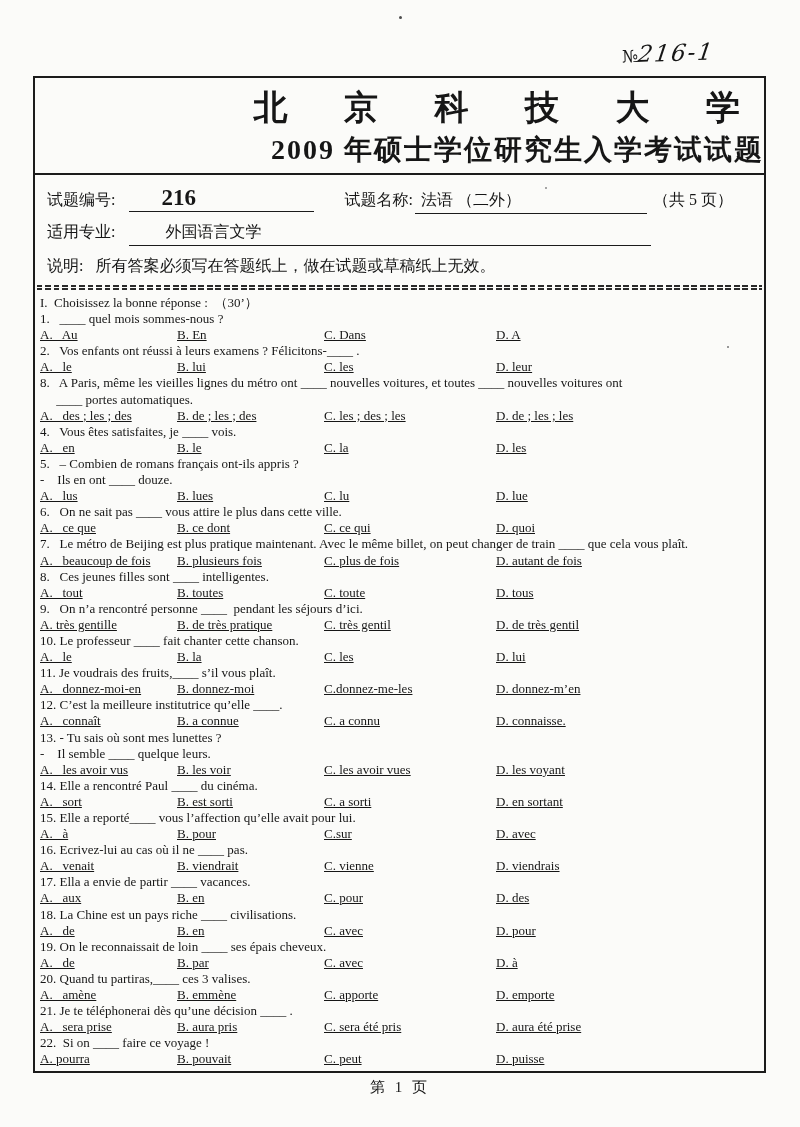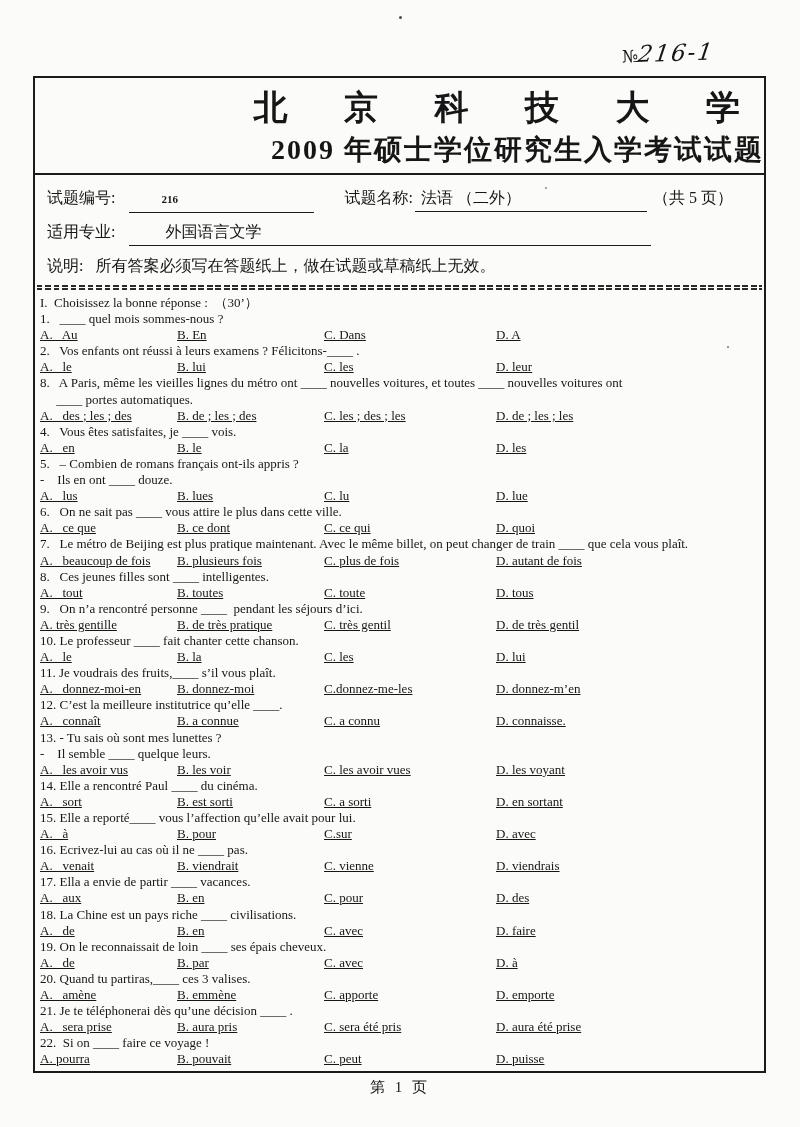--- a/index.html
+++ b/index.html
@@ -26,21 +26,21 @@
   }
   .uni{font-size:34px;font-weight:bold;letter-spacing:24px;line-height:44px;white-space:nowrap;}
   .exam{font-size:28px;font-weight:bold;letter-spacing:2px;line-height:40px;white-space:nowrap;}
   .info-sec{
     height:117px;box-sizing:border-box;position:relative;
     padding:10px 10px 0 12px;font-size:16px;
   }
   .info-row{height:34px;line-height:26px;white-space:nowrap;}
   .lbl{display:inline-block;}
   .ul{display:inline-block;border-bottom:1.5px solid #1b1b1b;box-sizing:border-box;}
-  .ul-no{width:185px;margin-left:14px;padding-left:32px;font-weight:bold;font-size:11px;}
+  .ul-no{width:185px;margin-left:14px;padding-left:32px;font-weight:bold;font-size:23px;}
   .lbl2{margin-left:30px;}
   .ul-name{width:232px;margin-left:2px;padding-left:6px;}
   .pages{margin-left:6px;}
   .ul-major{width:522px;margin-left:14px;padding-left:36px;}
   .note-text{margin-left:12px;}
   .dash-sep{position:absolute;left:2px;right:2px;bottom:1px;height:6px;}
   .dash-sep::before,.dash-sep::after{
     content:"";display:block;height:1.7px;margin-bottom:1.5px;
     background:repeating-linear-gradient(90deg,#2a2a2a 0 5.5px,transparent 5.5px 8.5px);
   }
@@ -121,21 +121,21 @@
         <div class="opt-row"><span class="opt">A.   les avoir vus</span><span class="opt">B. les voir</span><span class="opt">C. les avoir vues</span><span class="opt">D. les voyant</span></div>
         <div class="q-line">14. Elle a rencontré Paul ____ du cinéma.</div>
         <div class="opt-row"><span class="opt">A.   sort</span><span class="opt">B. est sorti</span><span class="opt">C. a sorti</span><span class="opt">D. en sortant</span></div>
         <div class="q-line">15. Elle a reporté____ vous l’affection qu’elle avait pour lui.</div>
         <div class="opt-row"><span class="opt">A.   à</span><span class="opt">B. pour</span><span class="opt">C.sur</span><span class="opt">D. avec</span></div>
         <div class="q-line">16. Ecrivez-lui au cas où il ne ____ pas.</div>
         <div class="opt-row"><span class="opt">A.   venait</span><span class="opt">B. viendrait</span><span class="opt">C. vienne</span><span class="opt">D. viendrais</span></div>
         <div class="q-line">17. Ella a envie de partir ____ vacances.</div>
         <div class="opt-row"><span class="opt">A.   aux</span><span class="opt">B. en</span><span class="opt">C. pour</span><span class="opt">D. des</span></div>
         <div class="q-line">18. La Chine est un pays riche ____ civilisations.</div>
-        <div class="opt-row"><span class="opt">A.   de</span><span class="opt">B. en</span><span class="opt">C. avec</span><span class="opt">D. faire</span></div>
+        <div class="opt-row"><span class="opt">A.   de</span><span class="opt">B. en</span><span class="opt">C. avec</span><span class="opt">D. pour</span></div>
         <div class="q-line">19. On le reconnaissait de loin ____ ses épais cheveux.</div>
         <div class="opt-row"><span class="opt">A.   de</span><span class="opt">B. par</span><span class="opt">C. avec</span><span class="opt">D. à</span></div>
         <div class="q-line">20. Quand tu partiras,____ ces 3 valises.</div>
         <div class="opt-row"><span class="opt">A.   amène</span><span class="opt">B. emmène</span><span class="opt">C. apporte</span><span class="opt">D. emporte</span></div>
         <div class="q-line">21. Je te téléphonerai dès qu’une décision ____ .</div>
         <div class="opt-row"><span class="opt">A.   sera prise</span><span class="opt">B. aura pris</span><span class="opt">C. sera été pris</span><span class="opt">D. aura été prise</span></div>
         <div class="q-line">22.  Si on ____ faire ce voyage !</div>
         <div class="opt-row"><span class="opt">A. pourra</span><span class="opt">B. pouvait</span><span class="opt">C. peut</span><span class="opt">D. puisse</span></div>
       </div>
   </div>

